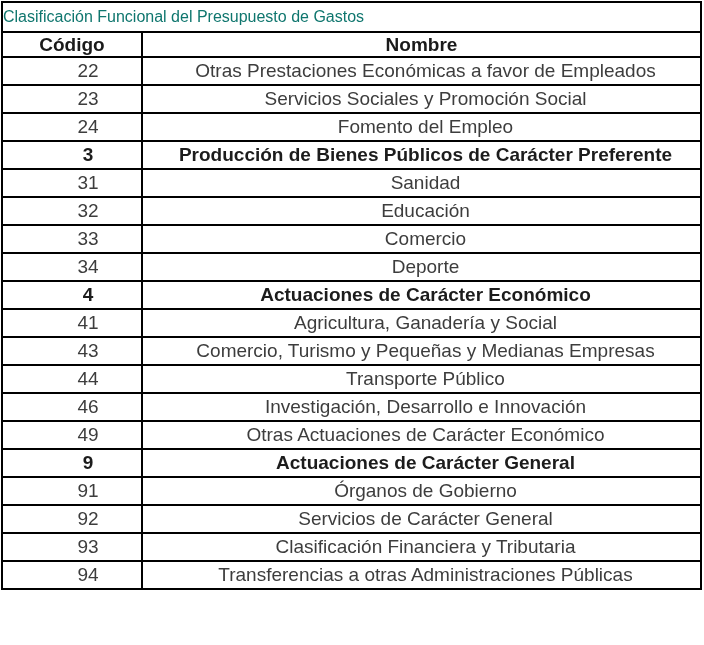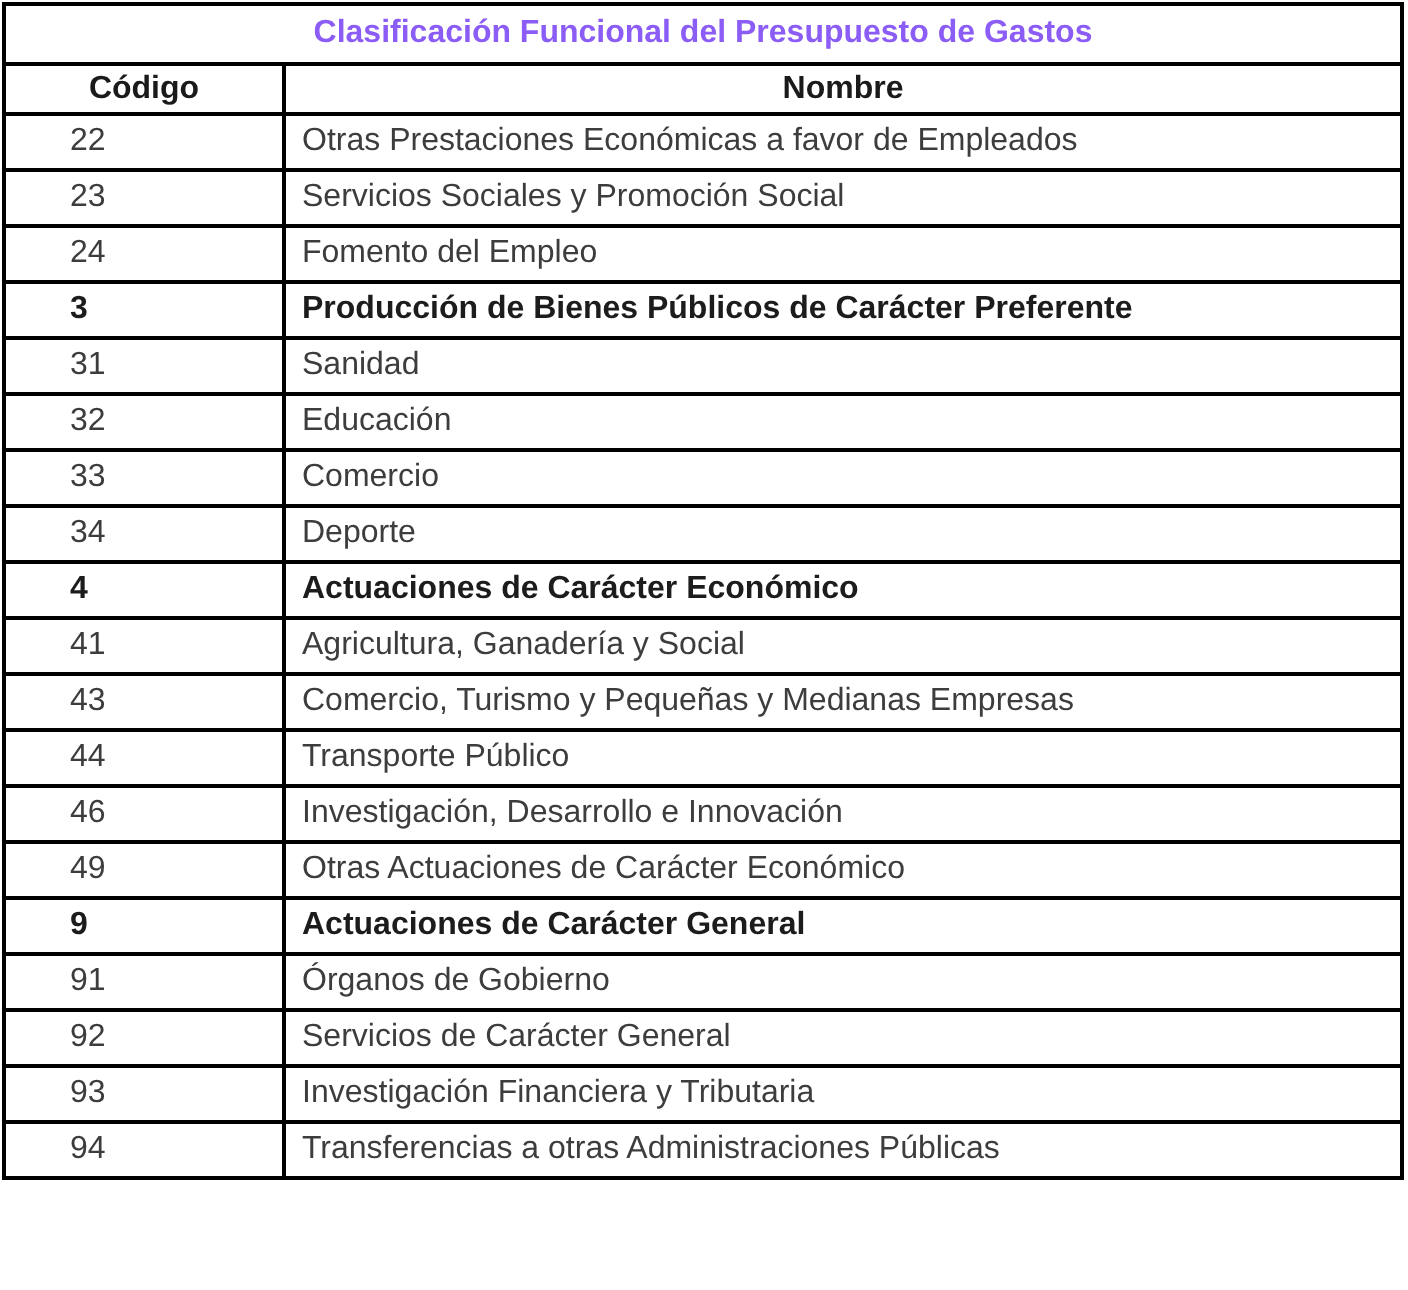--- a/index.html
+++ b/index.html
@@ -16,50 +16,49 @@
   table.class-table {
     border-collapse: collapse;
     table-layout: fixed;
     width: 701px;
     margin: 1px 0 0 1px;
     background: #ffffff;
   }
   .class-table th,
   .class-table td {
     border: 2px solid #000000;
-    font-size: 16px;
+    font-size: 19px;
     color: #3d3d3d;
     padding: 0;
     overflow: hidden;
     white-space: nowrap;
   }
   .class-table td.title-cell {
     height: 28px;
     font-size: 16px;
-    font-weight: bold;
-    color: #8b5cf6;
-    text-align: center;
+    font-weight: normal;
+    color: #0f766e;
   }
   .class-table th {
     height: 23px;
     font-weight: bold;
     color: #1a1a1a;
     text-align: center;
   }
   .class-table col.code-col {
     width: 140px;
   }
   .class-table td.code-cell {
     height: 26px;
-    text-align: left;
+    text-align: center;
     padding-left: 32px;
   }
   .class-table td.name-cell {
     height: 26px;
-    text-align: left;
+    text-align: center;
     padding-left: 8px;
   }
   .class-table tr.section-row td {
     font-weight: bold;
     color: #1c1c1c;
   }
 </style>
 </head>
 <body>
 
@@ -141,20 +140,20 @@
       <tr>
         <td class="code-cell">91</td>
         <td class="name-cell">Órganos de Gobierno</td>
       </tr>
       <tr>
         <td class="code-cell">92</td>
         <td class="name-cell">Servicios de Carácter General</td>
       </tr>
       <tr>
         <td class="code-cell">93</td>
-        <td class="name-cell">Investigación Financiera y Tributaria</td>
+        <td class="name-cell">Clasificación Financiera y Tributaria</td>
       </tr>
       <tr>
         <td class="code-cell">94</td>
         <td class="name-cell">Transferencias a otras Administraciones Públicas</td>
       </tr>
     </tbody>
 </table>
 
 </body></html>

